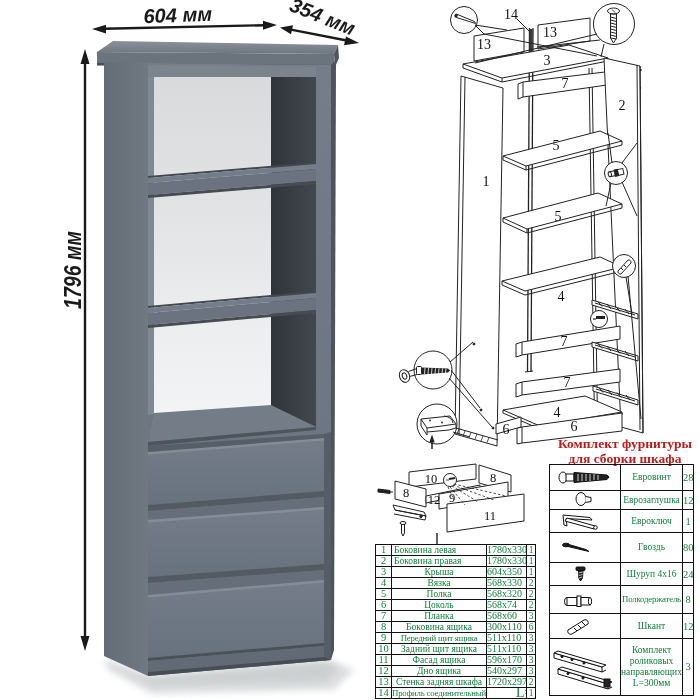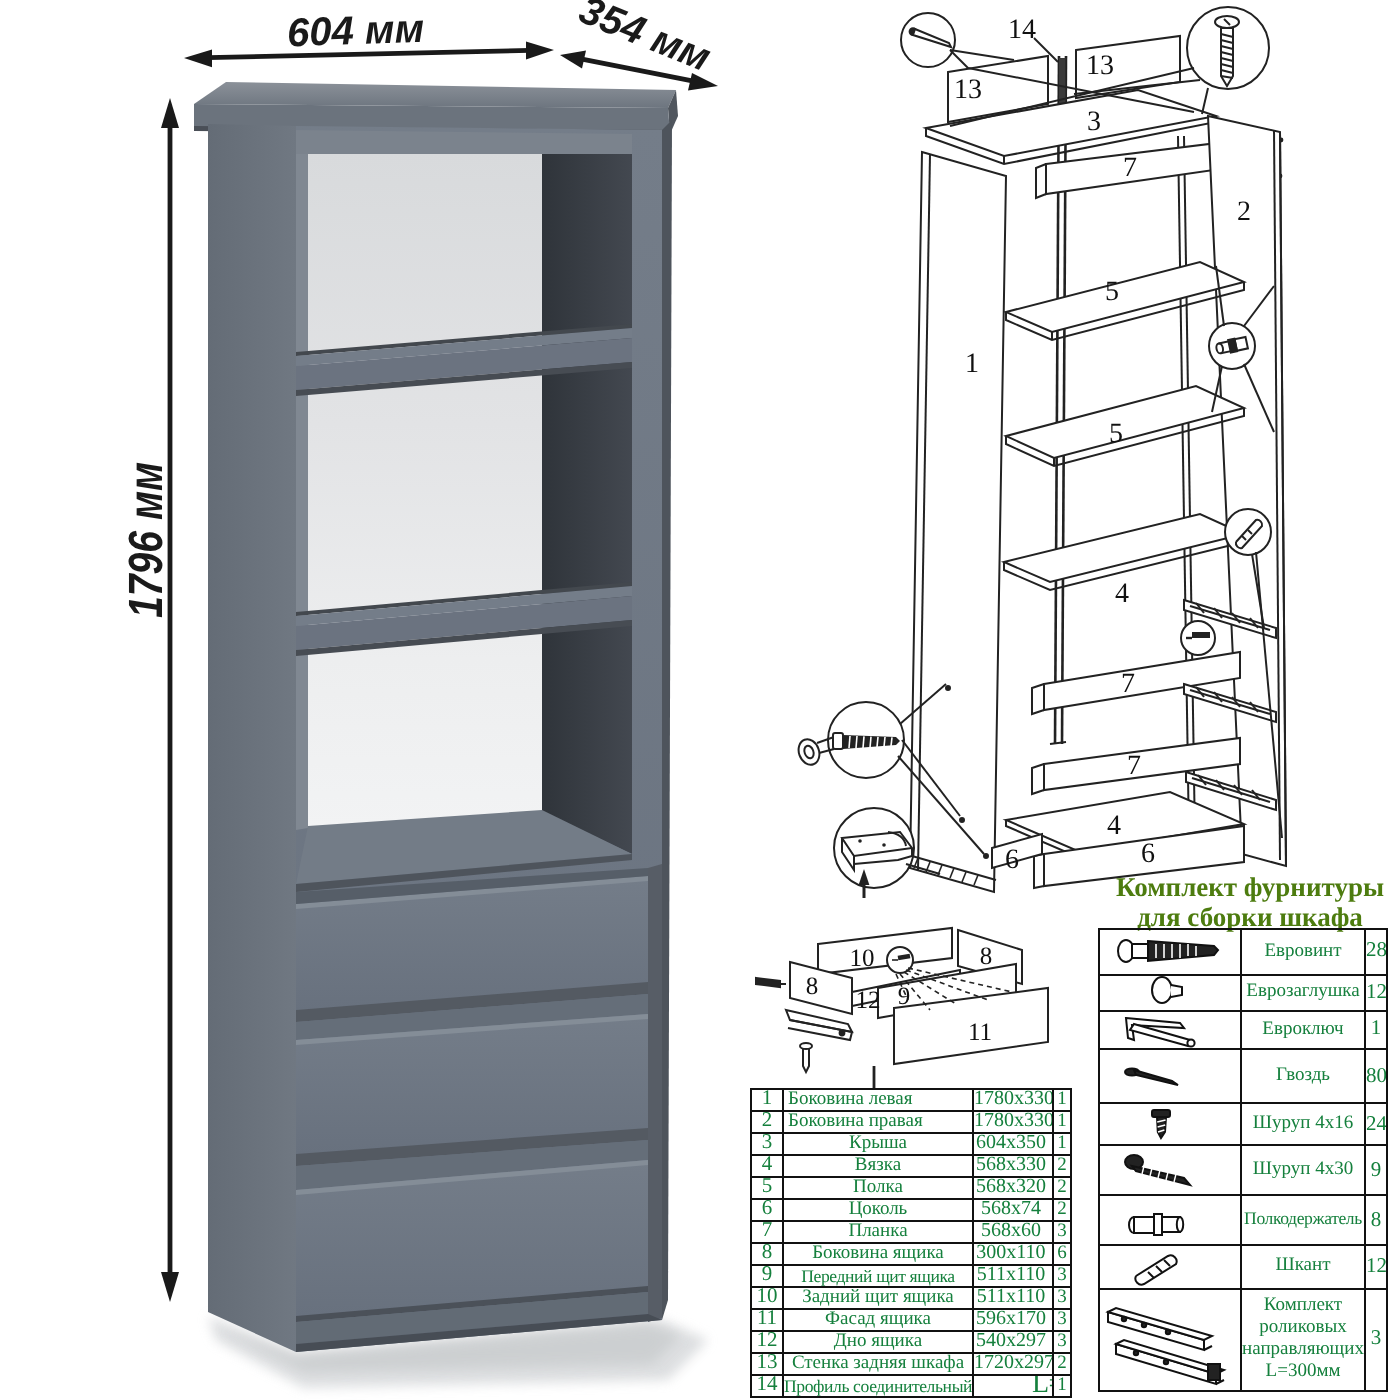--- a/index.html
+++ b/index.html
@@ -2,21 +2,21 @@
 <html><head>
 <meta charset="utf-8">
 <style>
   html,body{margin:0;padding:0;width:700px;height:700px;background:#fff;overflow:hidden;}
   body{font-family:"Liberation Sans",sans-serif;position:relative;-webkit-font-smoothing:antialiased;}
   *{-webkit-font-smoothing:antialiased;}
   #scene{position:absolute;left:0;top:0;}
   .tbl{position:absolute;border-collapse:collapse;font-family:"Liberation Serif",serif;color:#15803d;}
   .tbl td{border:1px solid #111;padding:0;overflow:hidden;white-space:nowrap;}
   #title{position:absolute;left:552px;top:437px;width:146px;text-align:center;
-         font-family:"Liberation Serif",serif;font-weight:bold;font-size:13.5px;line-height:1.08;color:#4d7c0f;}
+         font-family:"Liberation Serif",serif;font-weight:bold;font-size:13.5px;line-height:1.08;color:#b91c1c;}
 </style>
 </head>
 <body>
 <svg id="scene" width="700" height="700" viewBox="0 0 700 700">
 <defs>
   <linearGradient id="backg" x1="0" y1="0" x2="0" y2="1">
     <stop offset="0" stop-color="#d8dadc"></stop>
         <stop offset="0.4" stop-color="#e2e3e5"></stop>
         <stop offset="0.75" stop-color="#edeeef"></stop>
         <stop offset="1" stop-color="#f2f3f4"></stop>
@@ -536,39 +536,20 @@
               <line x1="29" y1="13" x2="32.2" y2="12"></line>
             </g>
           </svg>
         </td>
     <td class="nm">Шуруп 4х16</td>
         <td class="q">24</td>
       </tr>
   <tr style="height:24px">
         <td class="ic">
           <svg width="70" height="23" viewBox="0 0 70 23">
-      <g fill="#222" stroke="#111">
-              <ellipse cx="17" cy="7" rx="4.5" ry="3.5"></ellipse>
-              <polygon points="16,9 42,15 45,18.5 18,11.5"></polygon>
-            </g>
-      <g stroke="#fff" stroke-width="0.7">
-              <line x1="22" y1="9" x2="21" y2="13"></line>
-              <line x1="26" y1="10" x2="25" y2="14"></line>
-              <line x1="30" y1="11" x2="29" y2="15"></line>
-              <line x1="34" y1="12" x2="33" y2="16"></line>
-              <line x1="38" y1="13" x2="37" y2="17"></line>
-            </g>
-          </svg>
-        </td>
-    <td class="nm">Шуруп 4х30</td>
-        <td class="q">9</td>
-      </tr>
-  <tr style="height:24px">
-        <td class="ic">
-          <svg width="70" height="23" viewBox="0 0 70 23">
       <g stroke="#111" fill="#fff">
               <ellipse cx="17" cy="13.5" rx="2.5" ry="4"></ellipse>
               <rect x="17" y="9.5" width="10" height="8"></rect>
               <rect x="27" y="8" width="4" height="10.5"></rect>
               <rect x="31" y="9.5" width="9" height="7.5"></rect>
               <ellipse cx="40" cy="13.2" rx="1.6" ry="3.7"></ellipse>
             </g>
           </svg>
         </td>
     <td class="nm" style="font-size:8.8px;letter-spacing:-0.2px;">Полкодержатель</td>
@@ -611,20 +592,20 @@
         <td class="q">3</td>
       </tr>
 </tbody>
   </table>
 
 <style>
   #parts td{font-size:9.5px;line-height:10px;height:10px;}
   #parts .n{text-align:center;font-size:10.5px;}
   #parts .nm{text-align:center;}
   #parts .sm{font-size:8.8px;letter-spacing:-0.2px;}
-  #parts .sz{text-align:center;padding-right:2px;font-size:10px;}
+  #parts .sz{text-align:left;padding-right:2px;font-size:10px;}
   #parts .q{text-align:center;}
   #hw td{font-size:9.5px;}
   #hw .ic{text-align:center;vertical-align:middle;}
   #hw .ic svg{display:block;margin:auto;}
   #hw .nm{text-align:center;white-space:normal;line-height:1.1;}
   #hw .q{text-align:center;font-size:10.5px;}
 </style>
 
 </body></html>

